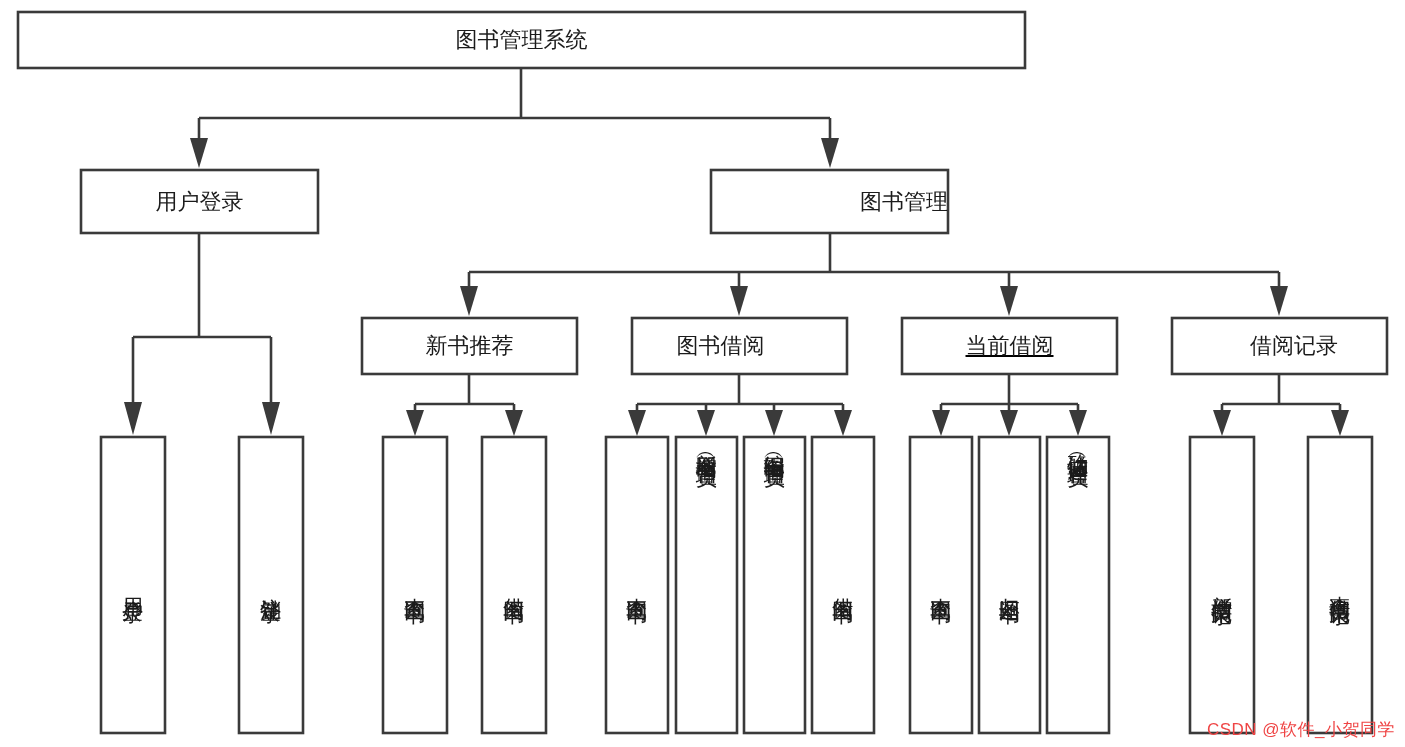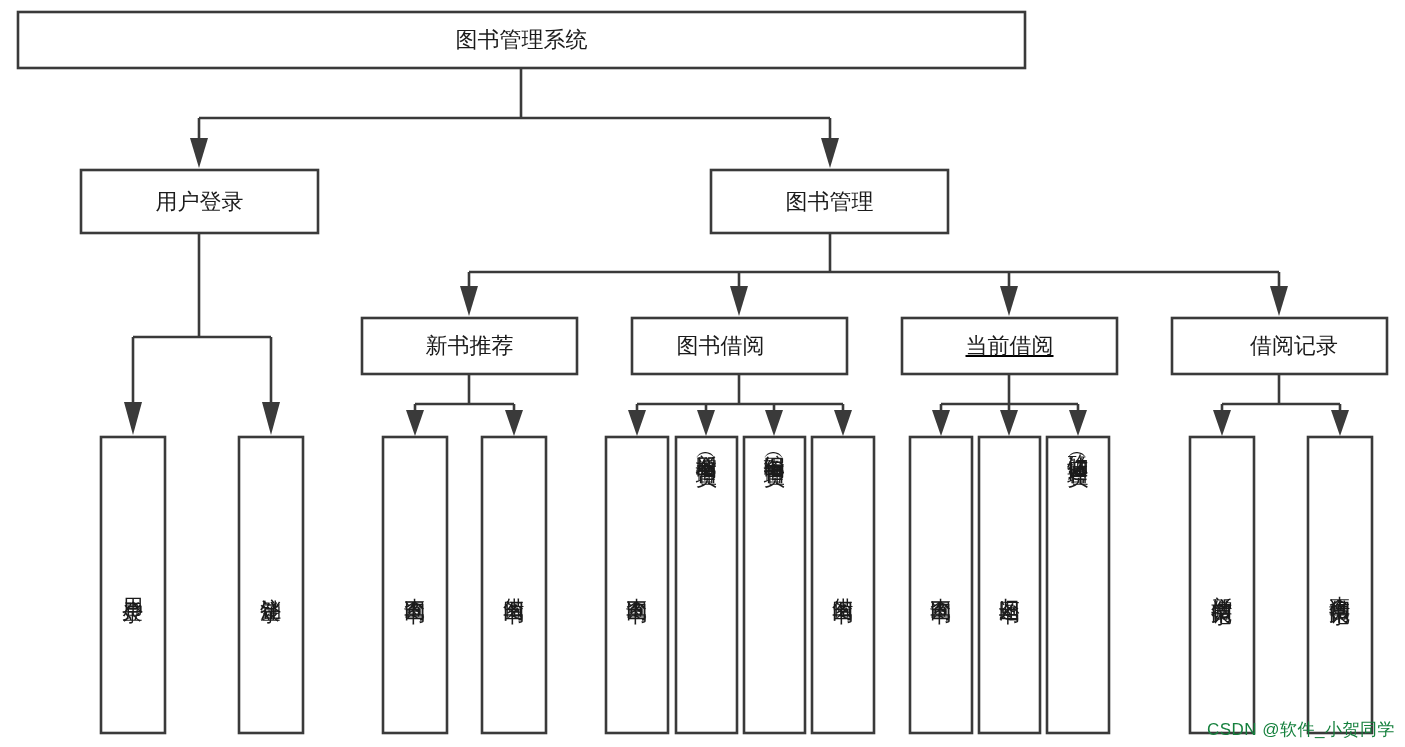--- a/index.html
+++ b/index.html
@@ -71,21 +71,21 @@
     font-size: 22px;
     color: #1b1b1b;
     white-space: nowrap;
   }
   #watermark {
     position: absolute;
     right: 10px;
     bottom: 6px;
     font-family: "Liberation Sans", "DejaVu Sans", sans-serif;
     font-size: 17px;
-    color: #15803d;
+    color: #ef4444;
     letter-spacing: 0.5px;
     white-space: nowrap;
     pointer-events: none;
   }
 </style>
 </head>
 <body>
 
 <div id="diagram-root">
 
@@ -181,21 +181,21 @@
   </svg>
 
   <div class="hlabel-wrap" style="left:18px; top:12px; width:1007px; height:56px;">
     <span class="hlabel-text">图书管理系统</span>
   </div>
 
   <div class="hlabel-wrap" style="left:81px; top:170px; width:237px; height:63px;">
     <span class="hlabel-text">用户登录</span>
   </div>
 
-  <div class="hlabel-wrap" style="left:711px; top:170px; width:237px; height:63px;">
+  <div class="hlabel-wrap" style="left:711px; top:170px; width:237px; height:63px;justify-content:flex-end;">
     <span class="hlabel-text">图书管理</span>
   </div>
 
   <div class="hlabel-wrap" style="left:362px; top:318px; width:215px; height:56px;border-radius:6px;">
     <span class="hlabel-text">新书推荐</span>
   </div>
 
   <div class="hlabel-wrap" style="left:632px; top:318px; width:177px; height:56px;">
     <span class="hlabel-text">图书借阅</span>
   </div>

